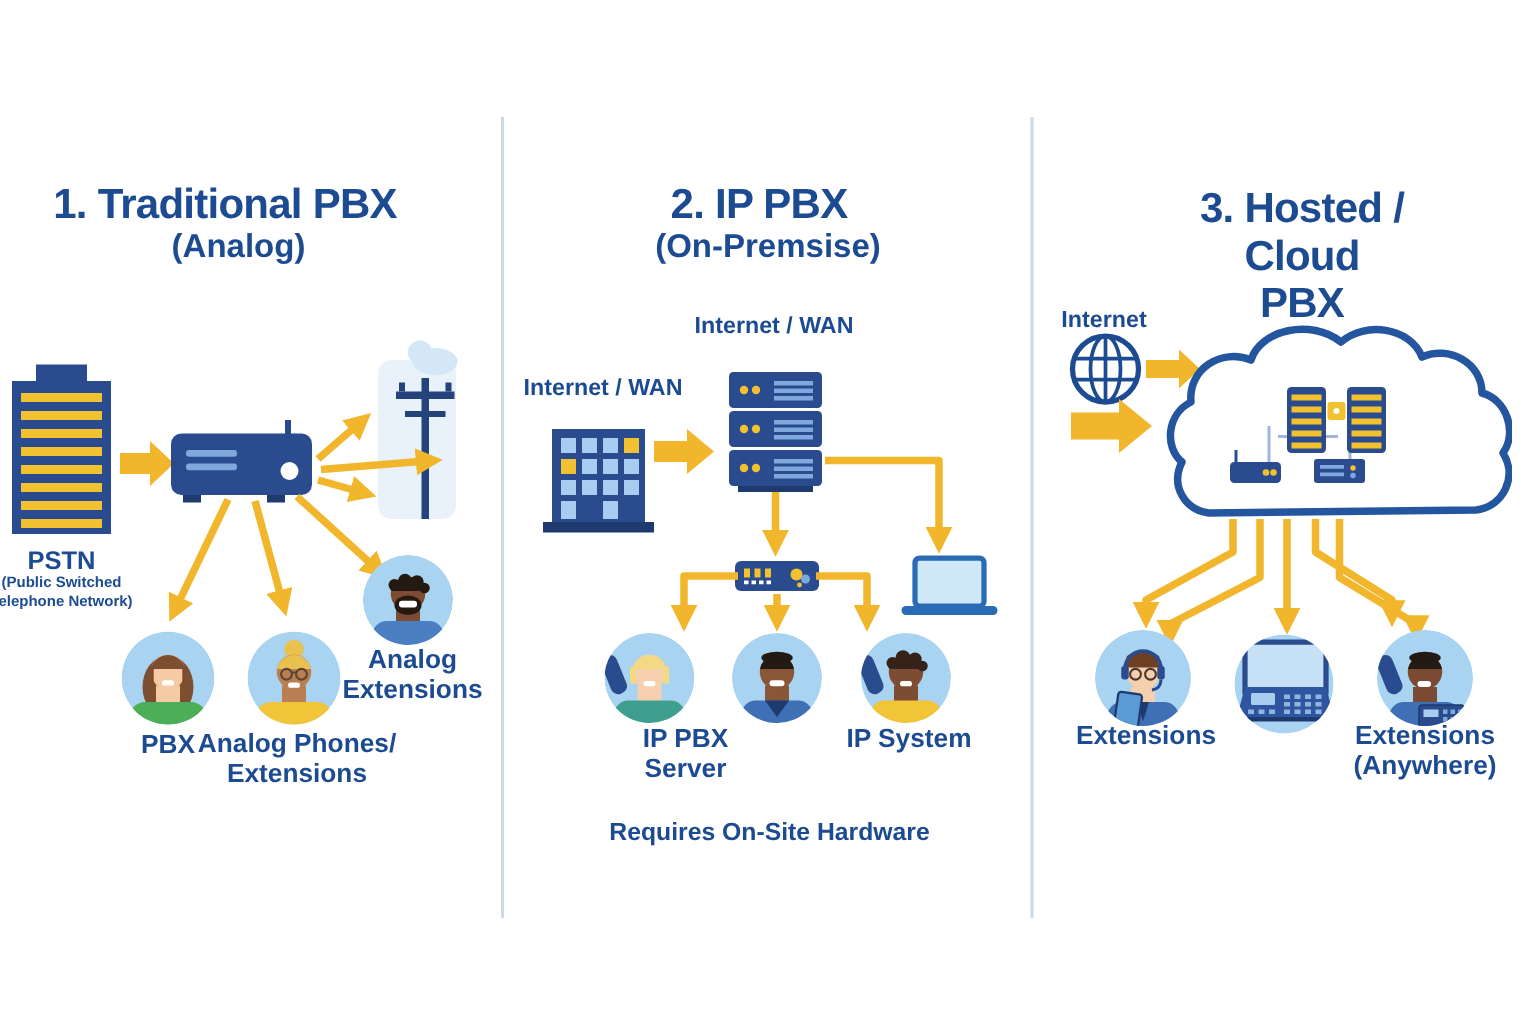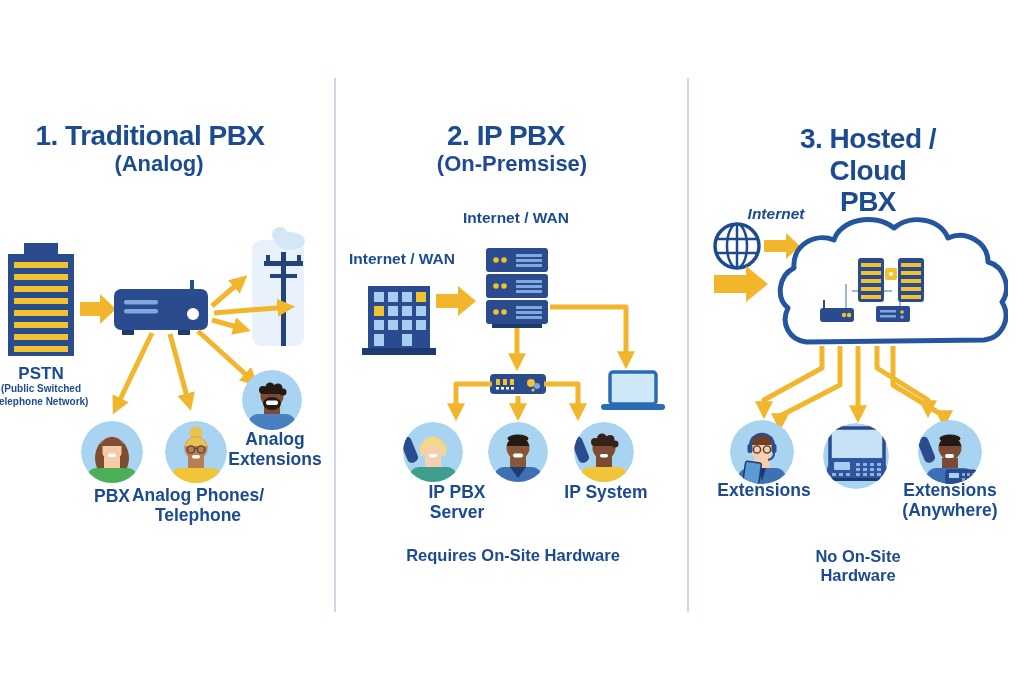--- a/index.html
+++ b/index.html
@@ -390,33 +390,32 @@
   <div class="divider" style="left:334px;"></div>
   <div class="divider" style="left:687px;"></div>
 
   <div class="lbl t1" style="left:150px;top:120px;">1. Traditional PBX</div>
   <div class="lbl t2" style="left:159px;top:152px;">(Analog)</div>
   <div class="lbl ep" style="left:41px;top:364px;font-size:17px;">PSTN</div>
   <div class="lbl tiny" style="left:41px;top:383px;">(Public Switched
 Telephone Network)</div>
   <div class="lbl ep" style="left:112px;top:487px;">PBX</div>
   <div class="lbl ep" style="left:198px;top:486px;">Analog Phones/
-Telephone</div>
+Extensions</div>
   <div class="lbl ep" style="left:275px;top:430px;">Analog
 Extensions</div>
 
   <div class="lbl t1" style="left:506px;top:120px;">2. IP PBX</div>
   <div class="lbl t2" style="left:512px;top:152px;">(On-Premsise)</div>
   <div class="lbl sm" style="left:516px;top:209px;">Internet / WAN</div>
   <div class="lbl sm" style="left:402px;top:250px;">Internet / WAN</div>
   <div class="lbl ep" style="left:433px;top:483px;margin-left:24px;">IP PBX
 Server</div>
   <div class="lbl ep" style="left:606px;top:483px;">IP System</div>
   <div class="lbl foot" style="left:513px;top:546px;">Requires On-Site Hardware</div>
 
   <div class="lbl t1" style="left:868px;top:123px;">3. Hosted / Cloud PBX</div>
-  <div class="lbl sm" style="left:776px;top:205px;font-style:italic;">Internet</div>
+  <div class="lbl sm" style="left:736px;top:205px;">Internet</div>
   <div class="lbl ep" style="left:764px;top:481px;">Extensions</div>
   <div class="lbl ep" style="left:950px;top:481px;">Extensions
 (Anywhere)</div>
-  <div class="lbl foot" style="left:858px;top:547px;">No On-Site Hardware</div>
 
 </div>
 
 </body></html>

